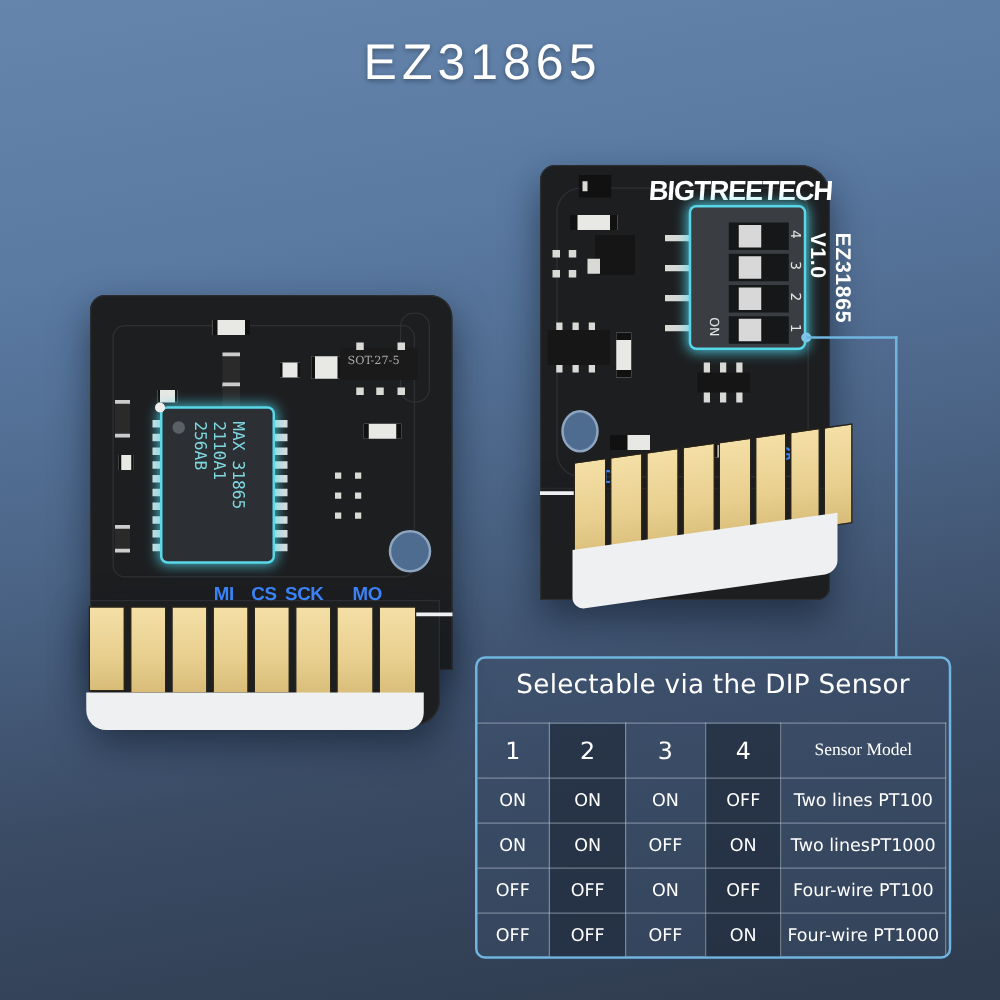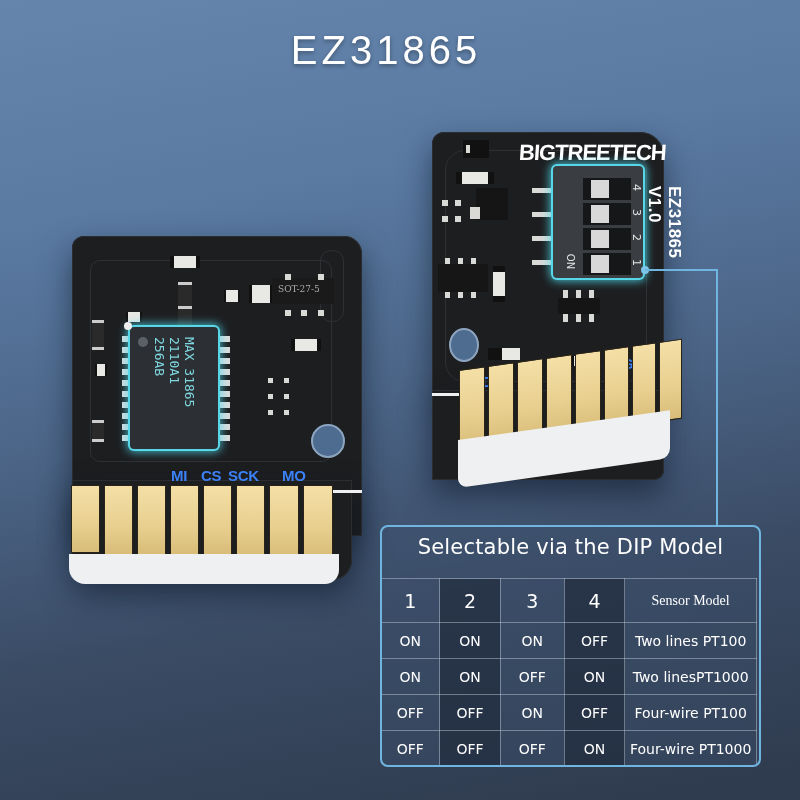--- a/index.html
+++ b/index.html
@@ -260,21 +260,21 @@
     <div class="gold" style="width:23px;height:80px;"></div>
   </div>
   <div class="white-edge" style="left:458px;top:440px;width:212px;height:48px;transform:skewY(-8deg);transform-origin:left top;border-radius:0 0 10px 10px;"></div>
 </div>
 
 <div class="conn-dot" style="left:641px;top:266px;"></div>
 <div class="conn-h" style="left:645px;top:269px;width:73px;"></div>
 <div class="conn-v" style="left:716px;top:269px;height:257px;"></div>
 
 <div class="panel">
-  <div class="panel-title">Selectable via the DIP Model</div>
+  <div class="panel-title">Selectable via the DIP Sensor</div>
   <table class="dip-table">
     <tbody>
         <tr>
       <th class="c1">1</th>
       <th class="c2 col-dark">2</th>
       <th class="c3">3</th>
       <th class="c4 col-dark">4</th>
       <th class="c5 model">Sensor Model</th>
     </tr>
     <tr>

